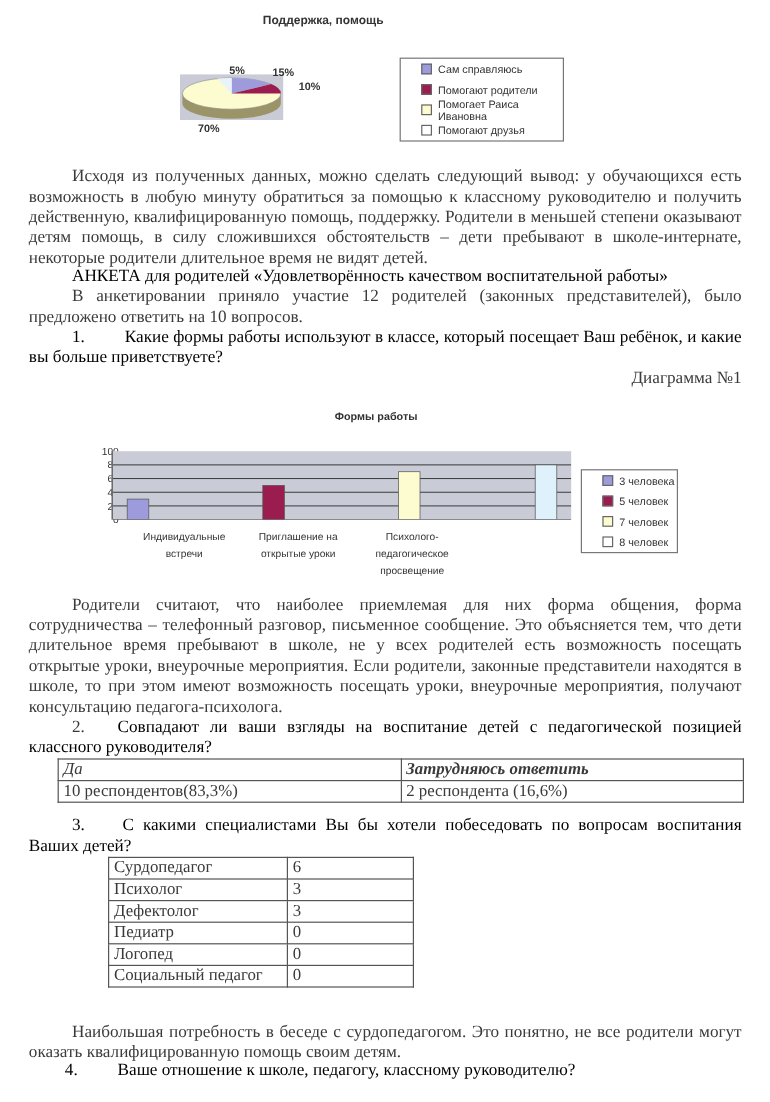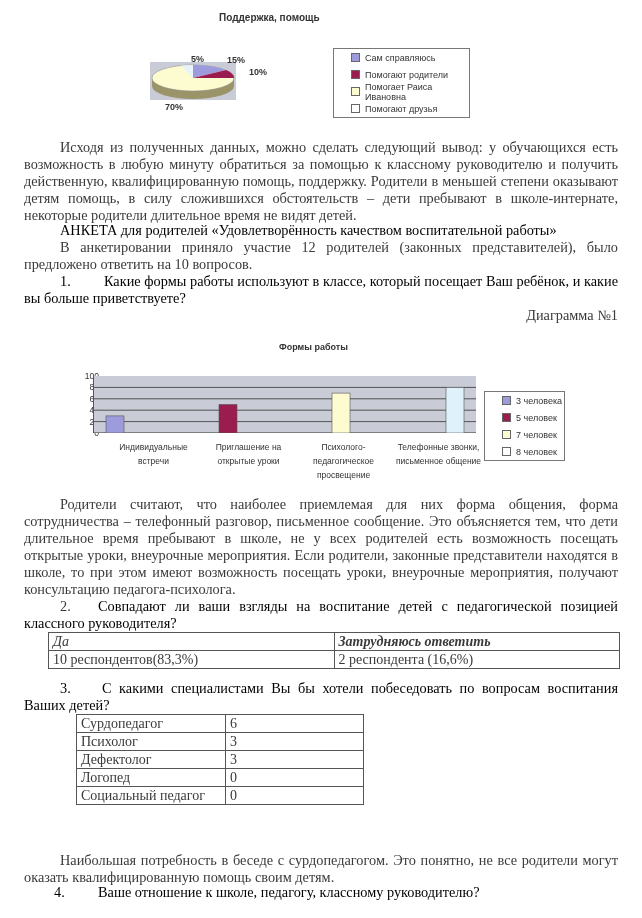--- a/index.html
+++ b/index.html
@@ -80,21 +80,20 @@
     <rect x="12" y="39.9" width="18" height="17.1" fill="#9d9bdb" stroke="#555" stroke-width="0.6"></rect>
     <rect x="125" y="28.5" width="18" height="28.5" fill="#9b1d4f" stroke="#555" stroke-width="0.6"></rect>
     <rect x="238" y="17.1" width="18" height="39.9" fill="#fdfbd0" stroke="#555" stroke-width="0.6"></rect>
     <rect x="352" y="11.4" width="18" height="45.6" fill="#dff1fb" stroke="#555" stroke-width="0.6"></rect>
   </svg>
 </div>
 <div class="abs sans" style="left:93px;top:440px;width:382px;display:flex;font-size:8.5px;text-align:center;line-height:14px;color:#333;">
   <div style="width:95px">Индивидуальные встречи</div>
   <div style="width:95px">Приглашение на открытые уроки</div>
   <div style="width:95px">Психолого-педагогическое просвещение</div>
-  <div style="width:95px">Телефонные звонки, письменное общение</div>
 </div>
 <div class="abs legend sans" style="left:484px;top:391px;width:66px;">
   <div class="legend-item">
       <span class="sw" style="background:#9d9bdb"></span>
       <span>3 человека</span>
     </div>
   <div class="legend-item">
       <span class="sw" style="background:#9b1d4f"></span>
       <span>5 человек</span>
     </div>
@@ -122,33 +121,37 @@
   <tr>
     <td>10 респондентов(83,3%)</td>
     <td>2 респондента (16,6%)</td>
   </tr>
 </tbody>
   </table>
 
 <div class="abs para bold" style="left:60px;top:680px;">3.</div>
 <div class="abs para bold" style="left:24px;top:680px;width:594px;text-indent:78px;">С какими специалистами Вы бы хотели побеседовать по вопросам воспитания Ваших детей?</div>
 
-<table class="abs" style="left:76px;top:714px;width:288px;">
+<table class="abs" style="left:90px;top:714px;width:255px;">
   <tbody>
       <tr>
         <td style="width:140px">Сурдопедагог</td>
         <td>6</td>
       </tr>
   <tr>
         <td>Психолог</td>
         <td>3</td>
       </tr>
   <tr>
         <td>Дефектолог</td>
         <td>3</td>
+      </tr>
+  <tr>
+        <td>Педиатр</td>
+        <td>0</td>
       </tr>
   <tr>
         <td>Логопед</td>
         <td>0</td>
       </tr>
   <tr>
         <td>Социальный педагог</td>
         <td>0</td>
       </tr>
 </tbody>

